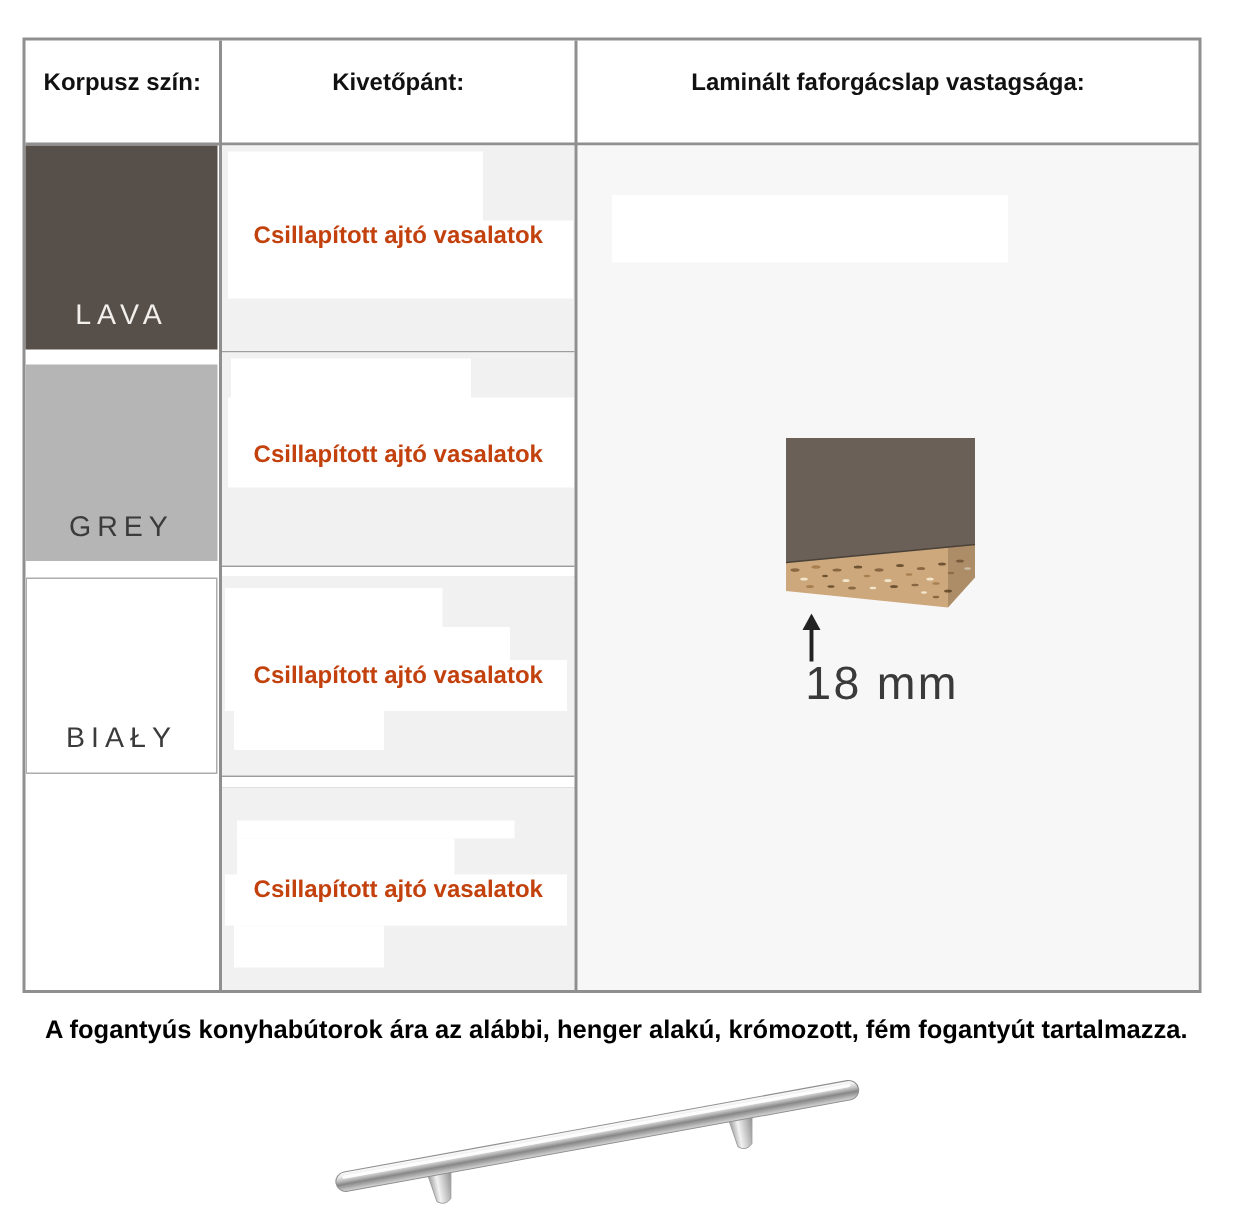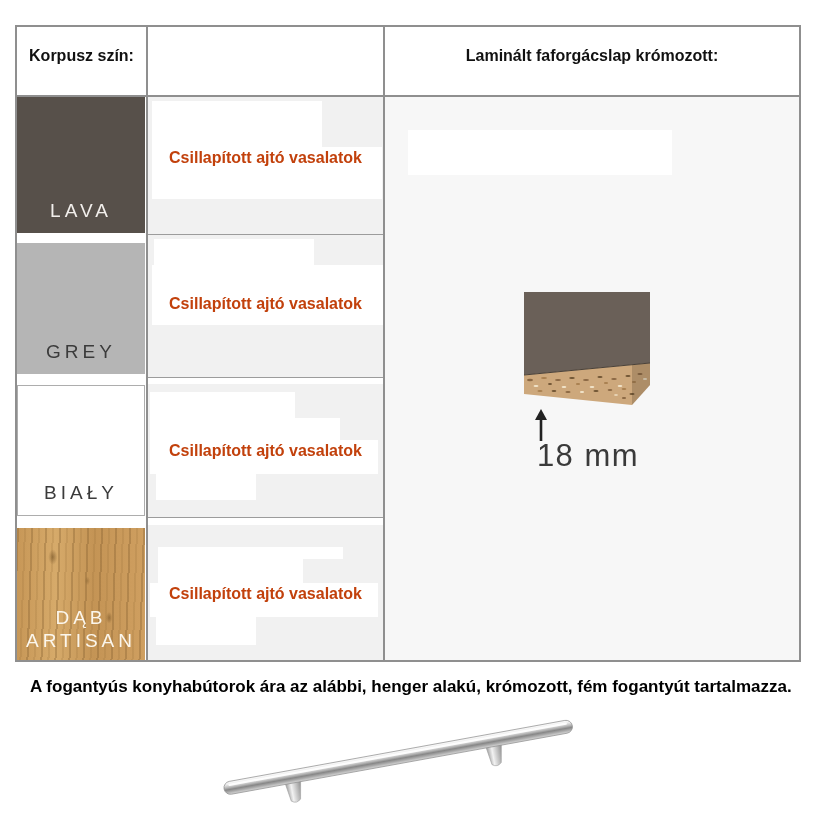--- a/index.html
+++ b/index.html
@@ -70,21 +70,22 @@
   .handle-svg{position:absolute;left:210px;top:714px;width:385px;height:100px;}
 </style>
 </head>
 <body>
 
 <div id="canvas">
 
   <div class="spec-table">
 
     <div class="header-cell hc1">Korpusz szín:</div>
-    <div class="header-cell hc3">Laminált faforgácslap krómozott:</div>
+    <div class="header-cell hc2">Kivetőpánt:</div>
+    <div class="header-cell hc3">Laminált faforgácslap vastagsága:</div>
     <div class="header-hline"></div>
 
     <div class="thickness-cell" style="background-color: rgb(247, 247, 247);">
       <div class="patch" style="left:23px;top:33px;width:264px;height:45px;"></div>
 
       <svg class="board-svg" viewBox="0 0 140 125">
         <defs>
           <clipPath id="edgeClip">
               <polygon points="4,85 130,73 130,95 112,115 4,104"></polygon>
             </clipPath>
@@ -166,23 +167,20 @@
 
     <div class="swatch sw-lava" style="background-color: rgb(87, 80, 74);">
       <div class="swatch-label" style="color: rgb(242, 239, 236);">LAVA</div>
     </div>
     <div class="swatch sw-grey" style="background-color: rgb(181, 181, 181);">
       <div class="swatch-label" style="color: rgb(59, 59, 59);">GREY</div>
     </div>
     <div class="swatch sw-bialy" style="background-color: rgb(255, 255, 255);">
       <div class="swatch-label" style="color: rgb(59, 59, 59);">BIAŁY</div>
     </div>
-    <div class="swatch sw-dab" style="background-color: rgb(200, 154, 92);">
-      <div class="swatch-label" style="color: rgb(251, 246, 236);">DĄB ARTISAN</div>
-    </div>
 
     <div class="vline vline1"></div>
     <div class="vline vline2"></div>
   </div>
 
   <div class="footer">
     <p>A fogantyús konyhabútorok ára az alábbi, henger alakú, krómozott, fém fogantyút tartalmazza.</p>
   </div>
 
   <svg class="handle-svg" viewBox="0 0 385 100">

